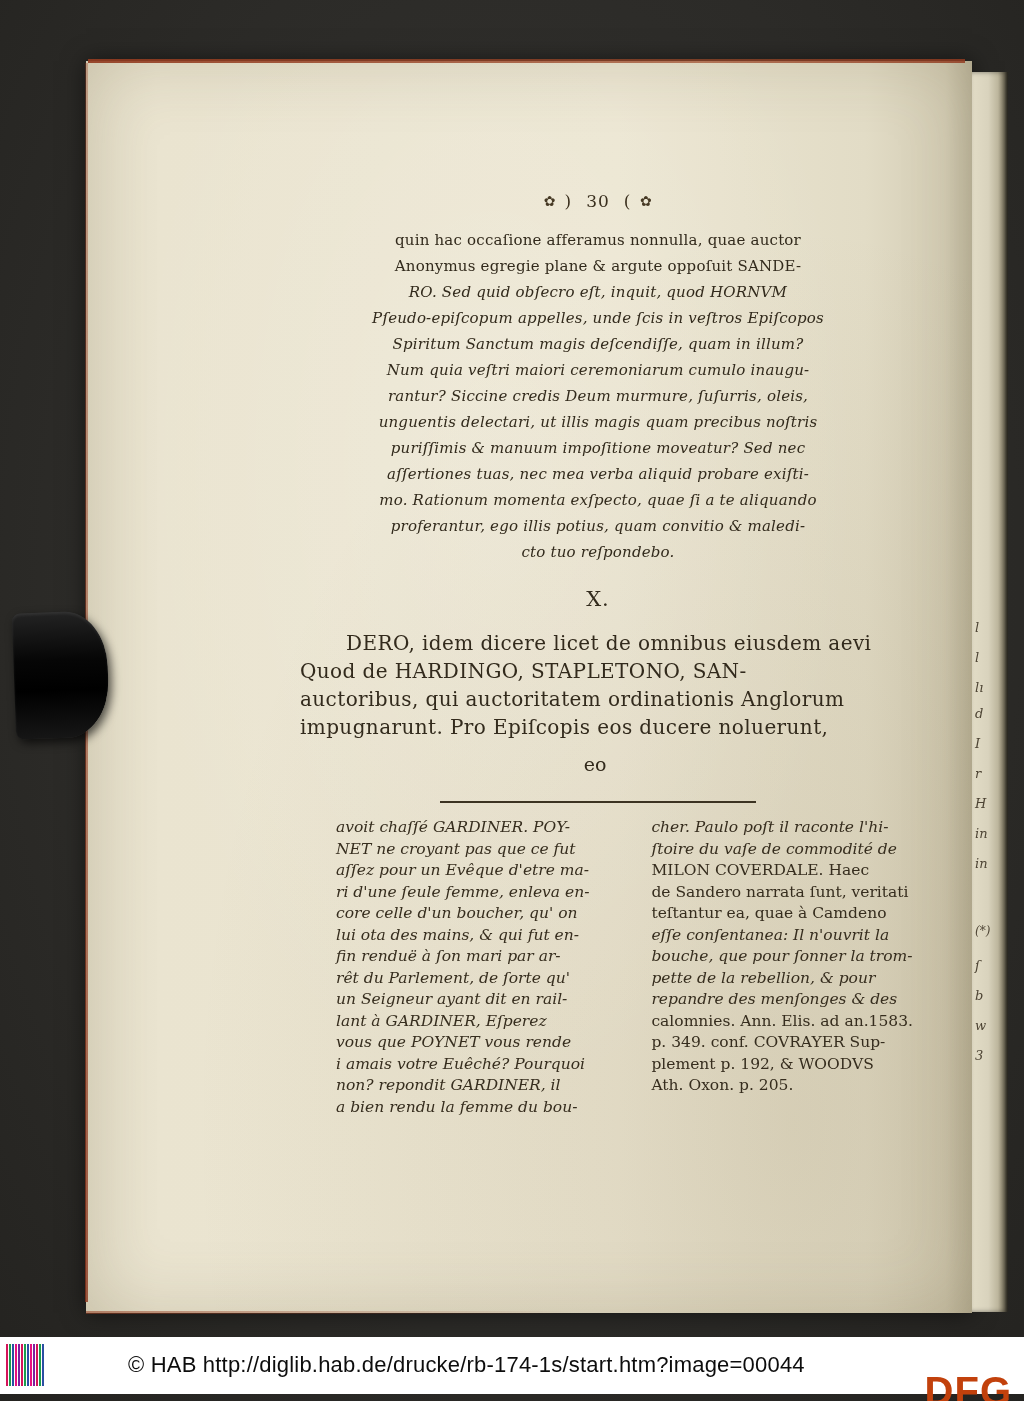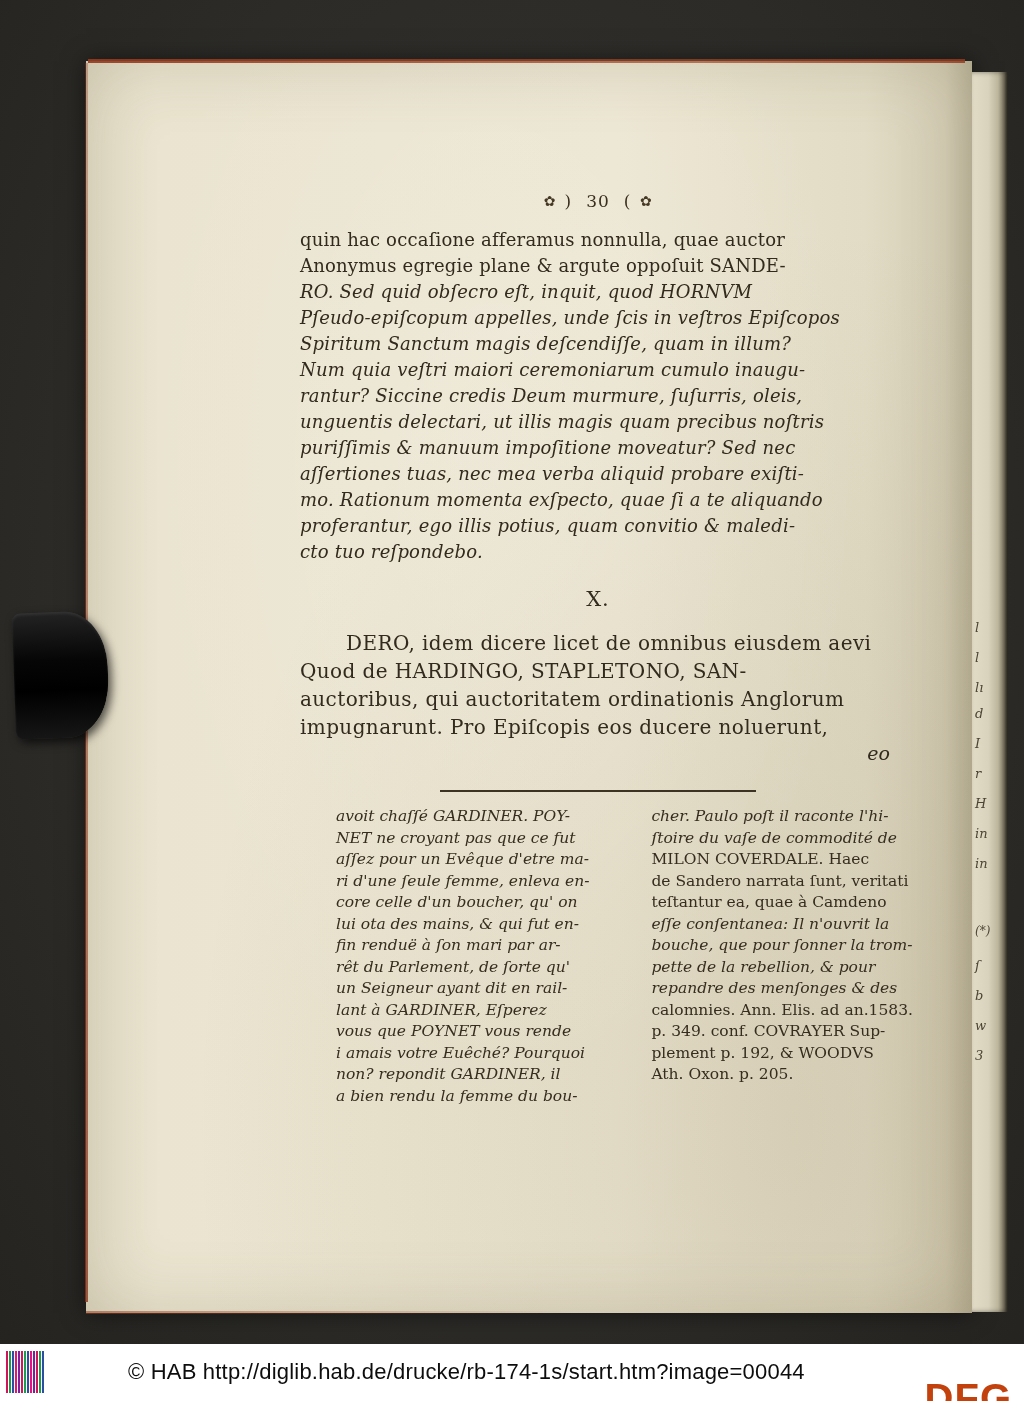--- a/index.html
+++ b/index.html
@@ -64,45 +64,45 @@
 
   
   .text-area{position:absolute;left:214px;top:130px;width:596px;color:#322a1c;}
 
   .page-header{text-align:center;font-size:17px;letter-spacing:1px;margin-bottom:16px;color:#3a2f1e;}
   .page-header .orn{font-size:14px;position:relative;top:-1px;color:#463924;}
   .page-header .orn.flip{display:inline-block;transform:scaleX(-1);}
   .page-header .num{padding:0 6px;}
   .page-header .brk{padding:0 8px;}
 
-  .main-lines .line{font-size:18px;line-height:26px;white-space:nowrap;letter-spacing:.2px;}
+  .main-lines .line{font-size:15px;line-height:26px;white-space:nowrap;letter-spacing:.2px;text-align:center;}
   .main-lines .line:nth-child(-n+2){font-style:normal;}
   .main-lines .line:nth-child(n+3){font-style:italic;}
   .main-lines .line:nth-child(1){font-style:normal;}
 
   .section-heading{margin-top:22px;text-align:center;font-size:21px;letter-spacing:1px;color:#332b1d;}
 
   .body-lines{margin-top:18px;}
   .body-lines .line{font-size:20px;line-height:28px;white-space:nowrap;letter-spacing:.4px;}
   .body-lines .line:nth-child(1){padding-left:46px;}
 
-  .catchword{text-align:right;font-size:19px;margin-top:1px;padding-right:6px;font-style:italic;}
+  .catchword{text-align:center;font-size:19px;margin-top:12px;padding-right:6px;}
 
   .footnote-rule{margin-top:26px;width:316px;border:0;border-top:2px solid #3c3322;height:0;}
 
   .footnotes{margin-top:14px;display:flex;gap:26px;}
   .fn-col{width:286px;margin-left:36px;}
   .fn-col .line{font-size:15.5px;line-height:21.5px;white-space:nowrap;color:#362d1e;}
   .fn-left .line{font-style:italic;}
   .fn-right .line{font-style:normal;}
   .fn-right .line:nth-child(n+6):nth-child(-n+9){font-style:italic;}
   .fn-right .line:nth-child(-n+2){font-style:italic;}
 
   
-  .footer-bar{position:absolute;left:0;bottom:0;width:1024px;height:57px;background:#ffffff;}
+  .footer-bar{position:absolute;left:0;bottom:7px;width:1024px;height:57px;background:#ffffff;}
   .copyright{position:absolute;left:128px;top:15px;font-family:"Liberation Sans", sans-serif;
     font-size:22px;color:#0d0d0d;letter-spacing:.2px;}
   .dfg-logo{position:absolute;right:12px;top:4px;font-family:"Liberation Sans", sans-serif;
     font-size:40px;font-weight:bold;color:#c2410c;letter-spacing:1px;margin-top:28px;}
   .barcode{
     position:absolute;left:6px;bottom:8px;width:38px;height:42px;
     background:
       repeating-linear-gradient(90deg,
         #d4145a 0 2px,#ffffff 2px 3px,
         #1b9e4b 3px 5px,#ffffff 5px 6px,

